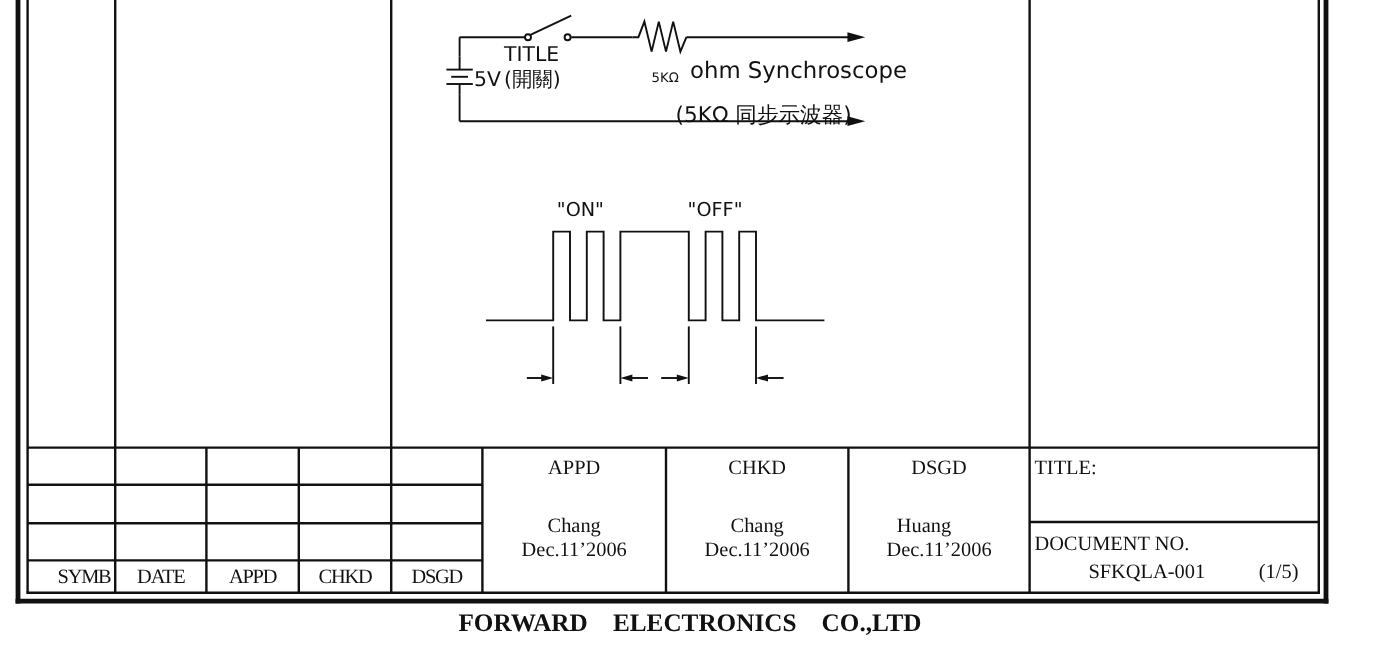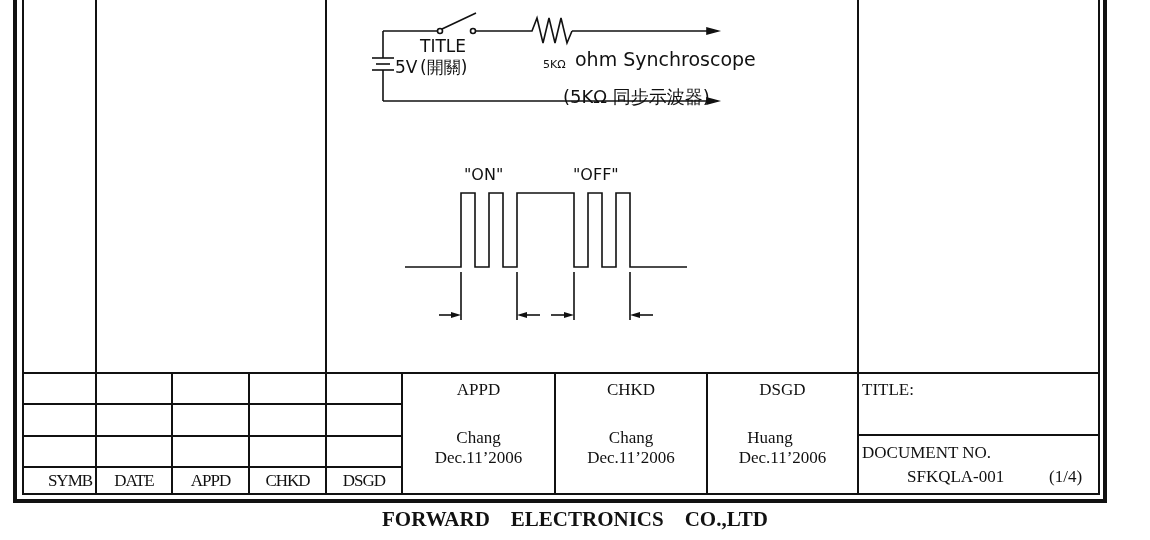--- a/index.html
+++ b/index.html
@@ -123,16 +123,16 @@
 
   <div class="cell-text serif" style="left:707px;width:151px;top:380px;">DSGD</div>
   <div class="cell-text serif" style="left:707px;width:126px;top:428px;">Huang</div>
   <div class="cell-text serif" style="left:707px;width:151px;top:448px;">Dec.11’2006</div>
 </div>
 
 <div>
   <div class="abs serif" style="left:862px;top:380px;font-size:17px;">TITLE:</div>
   <div class="abs serif" style="left:862px;top:443px;font-size:17px;">DOCUMENT NO.</div>
   <div class="abs serif" style="left:907px;top:467px;font-size:17px;">SFKQLA-001</div>
-  <div class="abs serif" style="left:1049px;top:467px;font-size:17px;">(1/4)</div>
+  <div class="abs serif" style="left:1049px;top:467px;font-size:17px;">(1/5)</div>
 </div>
 
 <div class="abs serif" style="left:0;width:1150px;top:507px;text-align:center;font-size:21px;font-weight:bold;white-space:pre;">FORWARD    ELECTRONICS    CO.,LTD</div>
 
 </body></html>

